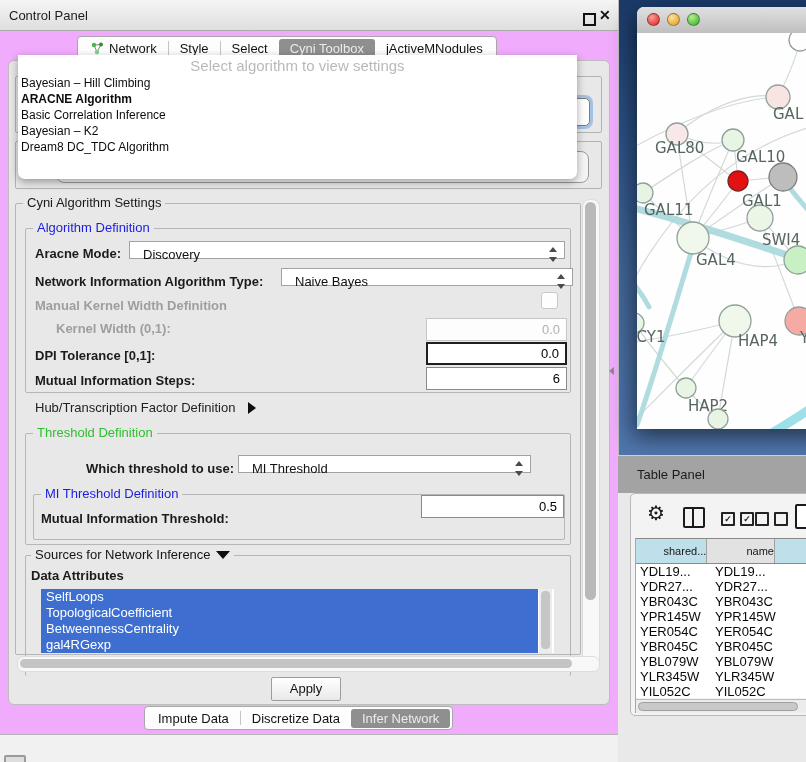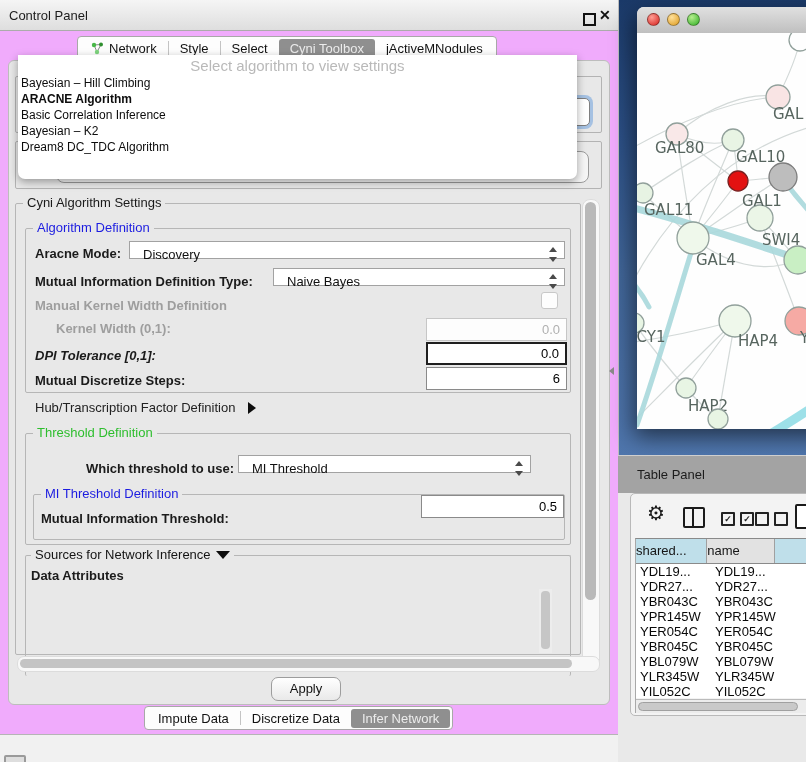--- a/index.html
+++ b/index.html
@@ -83,21 +83,21 @@
   #attr-vscroll{position:absolute;left:530px;top:528px;width:13px;height:64px;background:#ededed;}
   #attr-vthumb{position:absolute;left:2px;top:2px;width:9px;height:58px;background:#c6c6c6;border-radius:4px;}
 
   
   #v-scroll{position:absolute;left:573px;top:138px;width:16px;height:470px;background:#f8f8f8;border:1px solid #dcdcdc;border-radius:8px;}
   #v-thumb{position:absolute;left:2px;top:2px;width:11px;height:398px;background:#b9b9b9;border-radius:6px;}
   #h-scroll{position:absolute;left:8px;top:595px;width:581px;height:14px;background:#f8f8f8;border:1px solid #dcdcdc;border-radius:7px;}
   #h-thumb{position:absolute;left:2px;top:2px;width:552px;height:9px;background:#c4c4c4;border-radius:5px;}
 
   #apply-btn{position:absolute;left:262px;top:616px;width:68px;height:22px;background:linear-gradient(#ffffff,#e9e9e9);
-             border:1px solid #9d9d9d;border-radius:7px;font-size:13px;color:#111;text-align:center;line-height:21px;}
+             border:1px solid #9d9d9d;border-radius:2px;font-size:13px;color:#111;text-align:center;line-height:21px;}
 
   
   #bottom-tabs{position:absolute;left:144px;top:706px;height:22px;display:flex;align-items:center;
                background:#fdfdfd;border:1px solid #a8a8a8;border-radius:4px;padding:0 2px;z-index:5;}
   
   #split-handle{position:absolute;left:609px;top:367px;width:0;height:0;border-top:4px solid transparent;
                 border-bottom:4px solid transparent;border-right:5px solid #8a8a8a;}
   
   #mini-icon{position:absolute;left:4px;top:755px;width:18px;height:14px;background:#dedede;border:2px solid #9a9a9a;border-radius:2px;}
 
@@ -126,21 +126,21 @@
   #col-ic:after{content:"";position:absolute;left:7px;top:0;width:2px;height:17px;background:#1a1a1a;}
   .chkpair{position:absolute;top:18px;display:flex;gap:5px;}
   #chk-on{left:90px;}#chk-off{left:124px;}
   .mini-chk{width:10px;height:10px;border:2px solid #222;border-radius:1px;font-size:9px;line-height:10px;
             text-align:center;color:#222;font-weight:700;}
   #doc-ic{position:absolute;left:164px;top:10px;width:18px;height:21px;border:2px solid #1a1a1a;border-radius:2px;background:#fff;}
 
   
   #tbl{position:absolute;left:4px;top:44px;width:176px;height:174px;overflow:hidden;border-top:1px solid #8a8a8a;border-left:1px solid #a8a8a8;}
   .thead{display:flex;height:24px;border-bottom:1px solid #8a8a8a;}
-  .th{font-size:13px;color:#161616;text-align:left;line-height:24px;border-right:1px solid #a0a0a0;box-sizing:border-box;}
+  .th{font-size:11px;color:#161616;text-align:right;line-height:24px;border-right:1px solid #a0a0a0;box-sizing:border-box;}
   .th.blue{background:#bfdfea;}
   .th.gray{background:#e2e2e2;}
   .th.c0{width:77px;}.th.c1{width:73px;}.th.c2{width:40px;}
   #table-rows{position:absolute;left:0;top:25px;width:176px;height:134px;overflow:hidden;background:#fff;}
   .trow{height:15px;line-height:15px;font-size:13px;color:#090909;white-space:nowrap;position:relative;}
   .tc{position:absolute;}
   .tc.c0{left:4px;}.tc.c1{left:79px;}.tc.c2{left:157px;margin-left:37px;}
   #tp-hscroll{position:absolute;left:0px;top:160px;width:176px;height:13px;background:#ececec;border-top:1px solid #bbb;}
   #tp-hthumb{position:absolute;left:2px;top:2px;width:160px;height:9px;background:#c9c9c9;border:1px solid #a0a0a0;border-radius:5px;box-sizing:border-box;}
 
@@ -193,39 +193,39 @@
 
       <span class="lbl" style="left:26px;top:185px;">Aracne Mode:</span>
       <div class="combo" style="left:120px;top:180px;width:436px;">
         <span>Discovery</span>
         <span class="stepper">
             <i class="up"></i>
             <i class="dn"></i>
           </span>
       </div>
 
-      <span class="lbl" style="left:26px;top:213px;">Mutual Information Definition Type:</span>
-      <div class="combo" style="left:264px;top:207px;width:292px;">
+      <span class="lbl" style="left:26px;top:213px;">Network Information Algorithm Type:</span>
+      <div class="combo" style="left:272px;top:207px;width:292px;">
         <span>Naive Bayes</span>
         <span class="stepper">
             <i class="up"></i>
             <i class="dn"></i>
           </span>
       </div>
 
       <span class="lbl dis" style="left:26px;top:237px;">Manual Kernel Width Definition</span>
       <div id="chk-manual"></div>
 
       <span class="lbl dis" style="left:26px;top:260px;margin-left:21px;">Kernel Width (0,1):</span>
       <input class="numin" style="left: 417px; top: 257px;" disabled="" value="0.0">
 
-      <span class="lbl" style="left:26px;top:287px;font-style:italic;">DPI Tolerance [0,1]:</span>
+      <span class="lbl" style="left:26px;top:287px;">DPI Tolerance [0,1]:</span>
       <input class="numin" id="dpi-input" style="left: 417px; top: 281px;" value="0.0">
 
-      <span class="lbl" style="left:26px;top:312px;">Mutual Discretize Steps:</span>
+      <span class="lbl" style="left:26px;top:312px;">Mutual Information Steps:</span>
       <input class="numin" style="left: 417px; top: 306px;" value="6">
 
       <span class="lbl plain" style="left:26px;top:339px;">
         <span>Hub/Transcription Factor Definition</span>
         <span class="tri-right"></span>
       </span>
 
       <div class="grp" id="thr-grp"></div>
       <span class="grp-title" id="thr-title">Threshold Definition</span>
 
@@ -242,20 +242,26 @@
       <span class="grp-title" id="mithr-title">MI Threshold Definition</span>
       <span class="lbl" style="left:32px;top:450px;">Mutual Information Threshold:</span>
       <input class="numin" style="left: 412px; top: 434px; width: 143px;" value="0.5">
 
       <div class="grp" id="src-grp"></div>
       <span class="grp-title" id="src-title">
         <span>Sources for Network Inference</span>
         <span class="tri-down"></span>
       </span>
       <span class="lbl" style="left:22px;top:507px;">Data Attributes</span>
+      <div id="attr-list">
+          <div class="attr-item">SelfLoops</div>
+          <div class="attr-item">TopologicalCoefficient</div>
+          <div class="attr-item">BetweennessCentrality</div>
+          <div class="attr-item">gal4RGexp</div>
+        </div>
       <div id="attr-vscroll">
         <div id="attr-vthumb"></div>
       </div>
 
       <div id="v-scroll">
         <div id="v-thumb"></div>
       </div>
       <div id="h-scroll">
         <div id="h-thumb"></div>
       </div>

